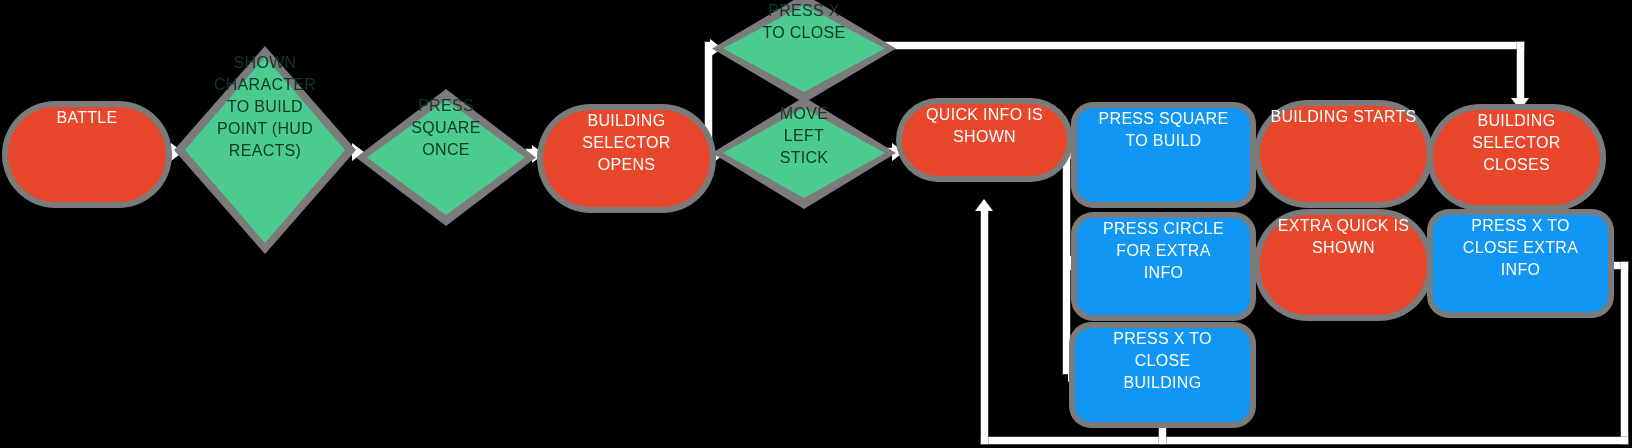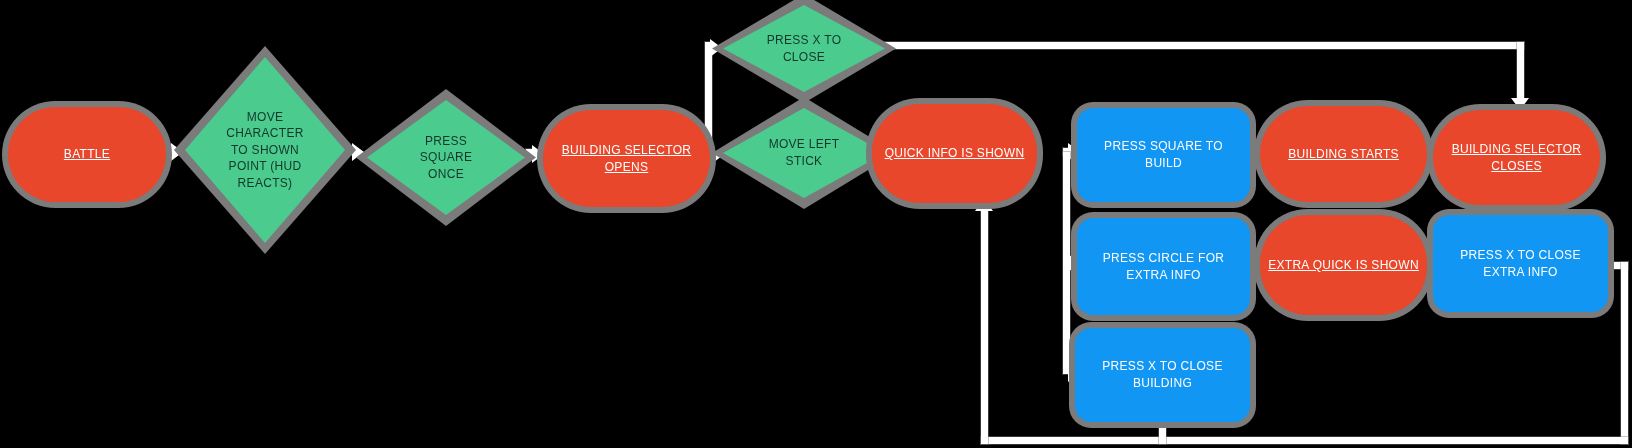--- a/index.html
+++ b/index.html
@@ -2,26 +2,26 @@
 <html style="--background: #000000; --process-fill: #E8472B; --decision-fill: #4CCB8E; --action-fill: #1196F3; --connector: #FFFFFF; --halo: #7B7B7B; --decision-text: #11382A; --node-text: #FFFFFF;"><head>
 <meta charset="utf-8">
 <style>
   html,body{margin:0;padding:0;background:#000;}
   .stage{
     position:relative;width:1632px;height:448px;overflow:hidden;
     background:var(--background,#000);
     font-family:"Liberation Sans",sans-serif;
   }
   .node{
-    position:absolute;display:flex;align-items:center;justify-content:center;
-    text-align:center;font-size:12px;font-weight:500;line-height:1.38;
+    position:absolute;display:flex;justify-content:center;
+    text-align:center;font-size:16px;font-weight:500;line-height:1.38;
     letter-spacing:.3px;color:var(--node-text,#fff);
   }
   .node .lbl{display:block;width:100%;}
-  .pill{background:var(--process-fill,#E8472B);border-radius:48px;box-shadow:0 0 0 6px var(--halo,#7B7B7B);text-decoration:underline;}
+  .pill{background:var(--process-fill,#E8472B);border-radius:48px;box-shadow:0 0 0 6px var(--halo,#7B7B7B);}
   .rect{background:var(--action-fill,#1196F3);box-shadow:0 0 0 6px var(--halo,#7B7B7B);border-radius:16px;}
   .diamond{background:transparent;color:var(--decision-text,#11382A);}
   .diamond .dm-halo{position:absolute;inset:-6px;background:var(--halo,#7B7B7B);
     clip-path:polygon(50% 0,100% 50%,50% 100%,0 50%);}
   .diamond .dm-fill{position:absolute;inset:5px;background:var(--decision-fill,#4CCB8E);
     clip-path:polygon(50% 0,100% 50%,50% 100%,0 50%);}
   .diamond .lbl{position:relative;z-index:2;}
   .edge{position:absolute;background:var(--connector,#fff);box-shadow:0 0 0 1px rgba(127,127,127,.45);}
   .edge.h{height:7px;}
   .edge.v{width:7px;}
@@ -82,21 +82,21 @@
 
   <div class="edge v" style="left:1159px;top:420px;height:24px"></div>
 
   <div class="node pill" style="left:8px;top:107px;width:158px;height:95px">
     <span class="lbl">BATTLE</span>
   </div>
 
   <div class="node diamond" style="left:180px;top:52px;width:170px;height:196px">
     <span class="dm-halo"></span>
     <span class="dm-fill"></span>
-    <span class="lbl" style="padding:0 40px">MOVE CHARACTER TO SHOWN POINT (HUD REACTS)</span>
+    <span class="lbl" style="padding:0 40px">SHOWN CHARACTER TO BUILD POINT (HUD REACTS)</span>
   </div>
 
   <div class="node diamond" style="left:362px;top:95px;width:168px;height:125px">
     <span class="dm-halo"></span>
     <span class="dm-fill"></span>
     <span class="lbl" style="padding:0 48px">PRESS SQUARE ONCE</span>
   </div>
 
   <div class="node pill" style="left:543px;top:110px;width:167px;height:97px">
     <span class="lbl" style="padding:0 12px">BUILDING SELECTOR OPENS</span>
@@ -107,21 +107,21 @@
     <span class="dm-fill"></span>
     <span class="lbl" style="padding:0 42px">PRESS X TO CLOSE</span>
   </div>
 
   <div class="node diamond" style="left:718px;top:103px;width:172px;height:100px">
     <span class="dm-halo"></span>
     <span class="dm-fill"></span>
     <span class="lbl" style="padding:0 42px">MOVE LEFT STICK</span>
   </div>
 
-  <div class="node pill" style="left:872px;top:104px;width:165px;height:99px">
+  <div class="node pill" style="left:902px;top:104px;width:165px;height:72px">
     <span class="lbl" style="padding:0 2px">QUICK INFO IS SHOWN</span>
   </div>
 
   <div class="node rect" style="left:1077px;top:108px;width:173px;height:94px">
     <span class="lbl" style="padding:0 20px">PRESS SQUARE TO BUILD</span>
   </div>
 
   <div class="node pill" style="left:1433px;top:110px;width:167px;height:95px">
     <span class="lbl" style="padding:0 14px">BUILDING SELECTOR CLOSES</span>
   </div>

